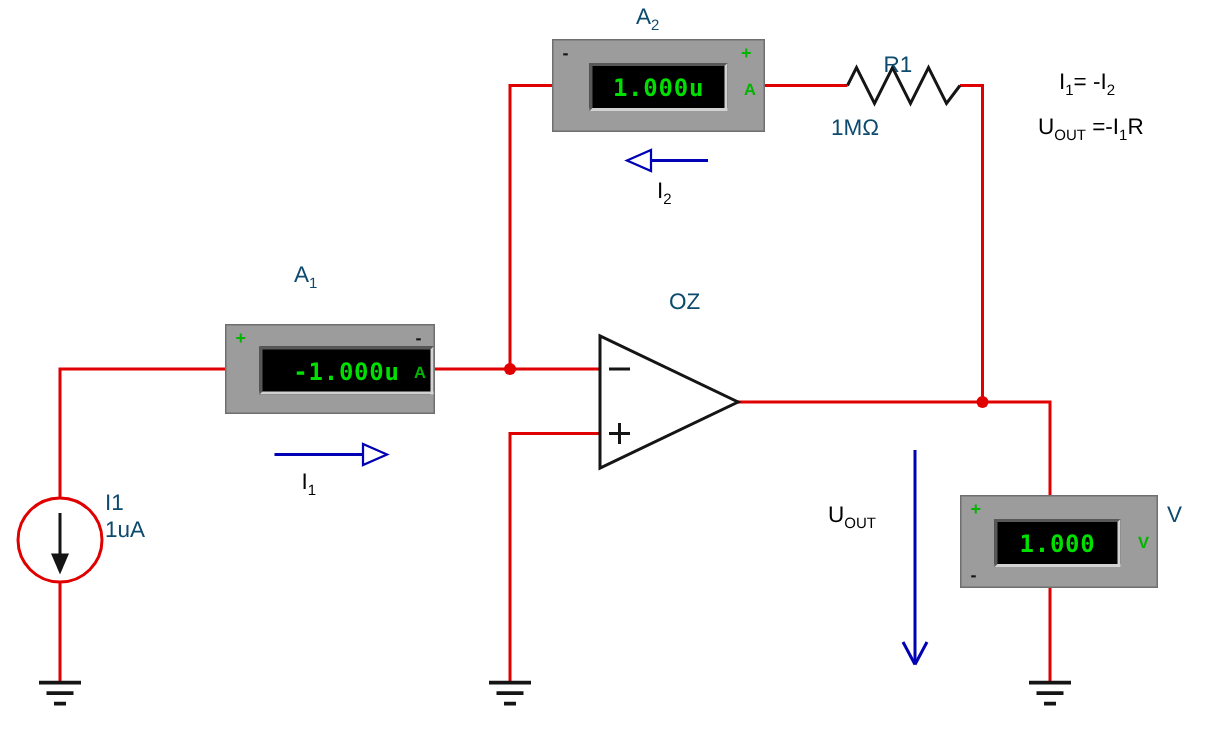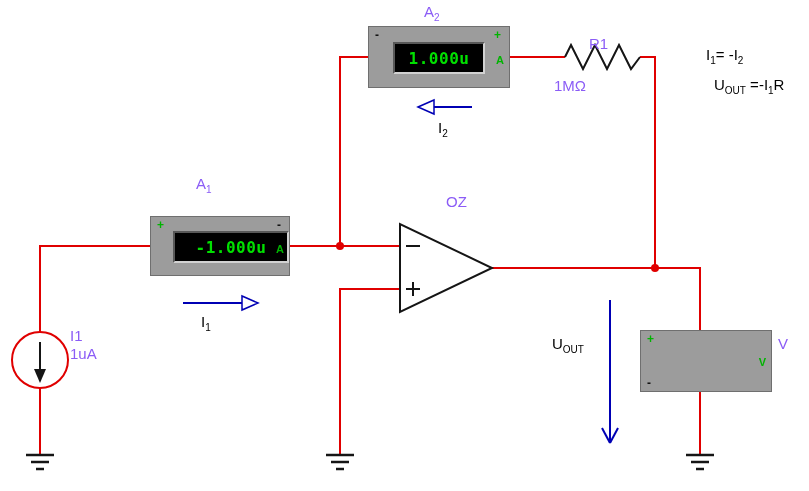--- a/index.html
+++ b/index.html
@@ -1,21 +1,21 @@
 <!DOCTYPE html>
 <html><head>
 <meta charset="utf-8">
 <style>
   html,body{margin:0;padding:0}
   body{
     width:809px;height:491px;position:relative;background:#ffffff;
     font-family:"Liberation Sans",sans-serif;overflow:hidden;
   }
   svg.canvas{position:absolute;left:0;top:0;z-index:1}
-  .lbl{position:absolute;font-size:15px;color:#8b5cf6;white-space:nowrap;z-index:3;line-height:1.1}
+  .lbl{position:absolute;font-size:15px;color:#0c4a6e;white-space:nowrap;z-index:3;line-height:1.1}
   .lbl sub{font-size:10px}
   .blue{color:#000000}
   .meter{position:absolute;background:#9c9c9c;border:1px solid #6f6f6f;box-sizing:border-box;z-index:2}
   .display{
     position:absolute;background:#000;color:#00e000;
     font-family:"DejaVu Sans Mono",monospace;font-weight:bold;font-size:16px;
     display:flex;align-items:center;justify-content:center;
     border-top:2px solid #585858;border-left:2px solid #585858;
     border-bottom:2px solid #d2d2d2;border-right:2px solid #d2d2d2;
     box-sizing:border-box;letter-spacing:.5px;text-align:right;
@@ -109,20 +109,21 @@
 <div class="meter" style="left:150px;top:216px;width:140px;height:60px">
   <span class="mark green" style="left:6px;top:2px">+</span>
   <span class="mark dark" style="right:8px;top:2px">-</span>
   <div class="display" style="left:22px;top:14px;width:116px;height:32px">-1.000u</div>
   <span class="unit" style="right:5px;top:27px">A</span>
 </div>
 
 <div class="meter" style="left:640px;top:330px;width:132px;height:62px">
   <span class="mark green" style="left:6px;top:2px">+</span>
   <span class="mark dark" style="left:6px;bottom:2px">-</span>
+  <div class="display" style="left:22px;top:15px;width:84px;height:32px">1.000</div>
   <span class="unit" style="right:5px;top:26px">V</span>
 </div>
 
 <div class="lbl" style="left:424px;top:4px">
   <span>A</span><sub>2</sub>
 </div>
 <div class="lbl" style="left:196px;top:176px">
   <span>A</span><sub>1</sub>
 </div>
 <div class="lbl" style="left:589px;top:36px">R1</div>
@@ -138,15 +139,15 @@
 <div class="lbl blue" style="left:438px;top:120px">
   <span>I</span><sub>2</sub>
 </div>
 <div class="lbl blue" style="left:552px;top:336px">
   <span>U</span><sub>OUT</sub>
 </div>
 
 <div class="lbl blue" style="left:706px;top:47px">
   <span>I</span><sub>1</sub><span>= -I</span><sub>2</sub>
 </div>
-<div class="lbl blue" style="left:714px;top:77px">
+<div class="lbl blue" style="left:692px;top:77px">
   <span>U</span><sub>OUT</sub><span> =-I</span><sub>1</sub><span>R</span>
 </div>
 
 </body></html>

